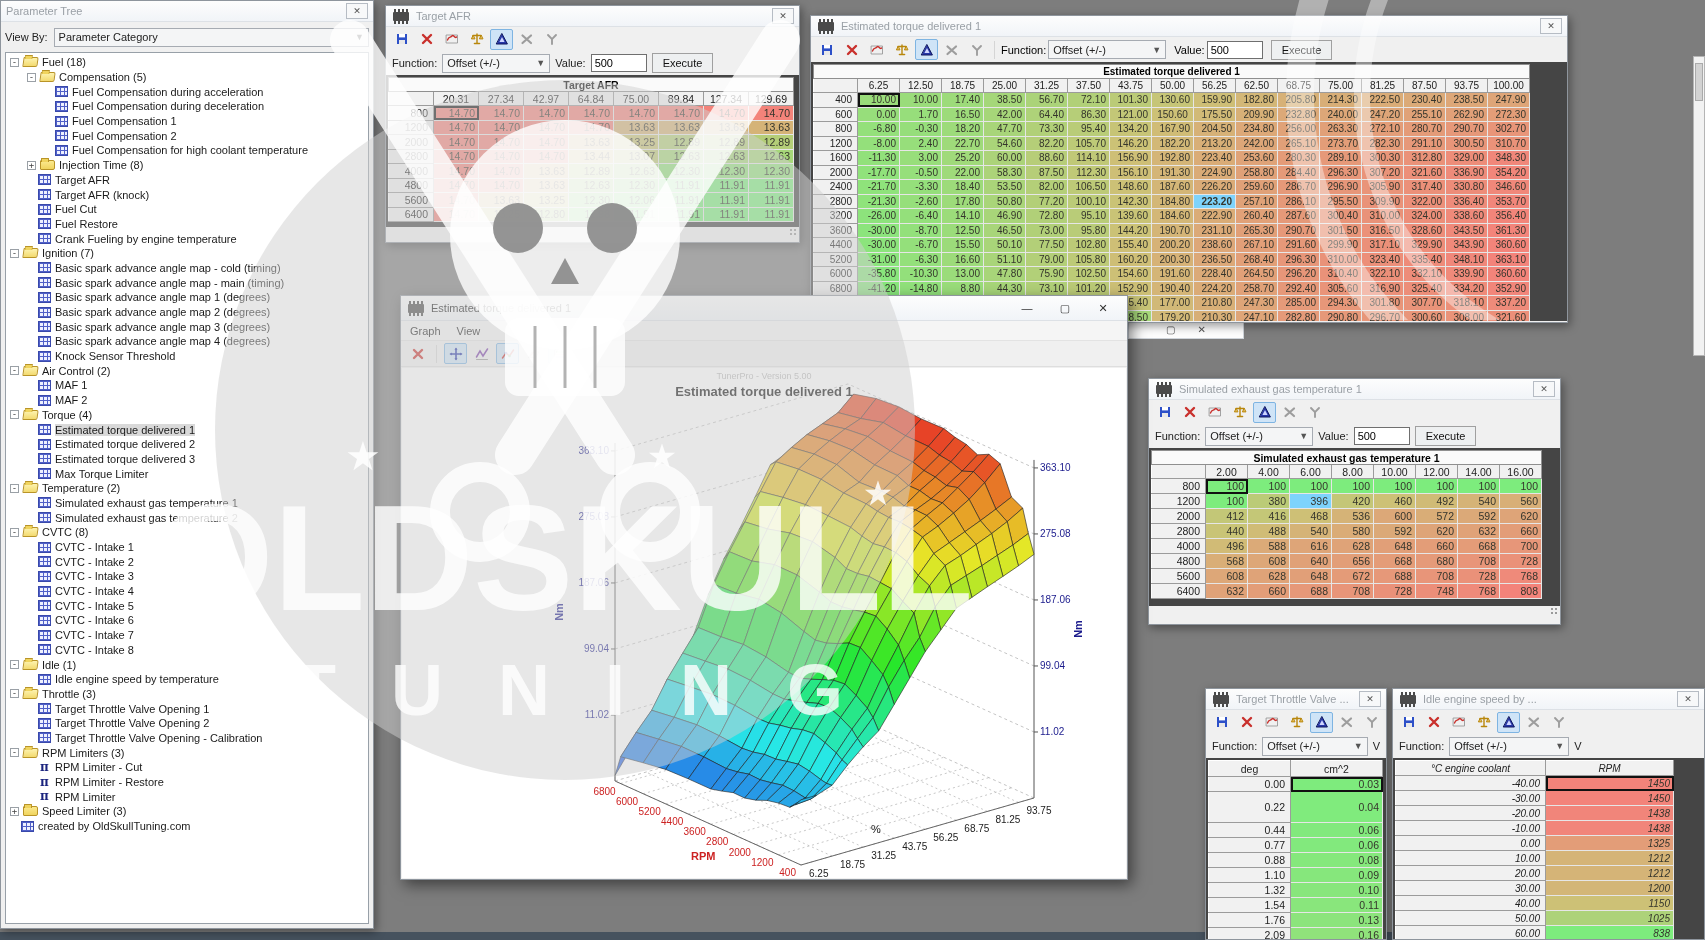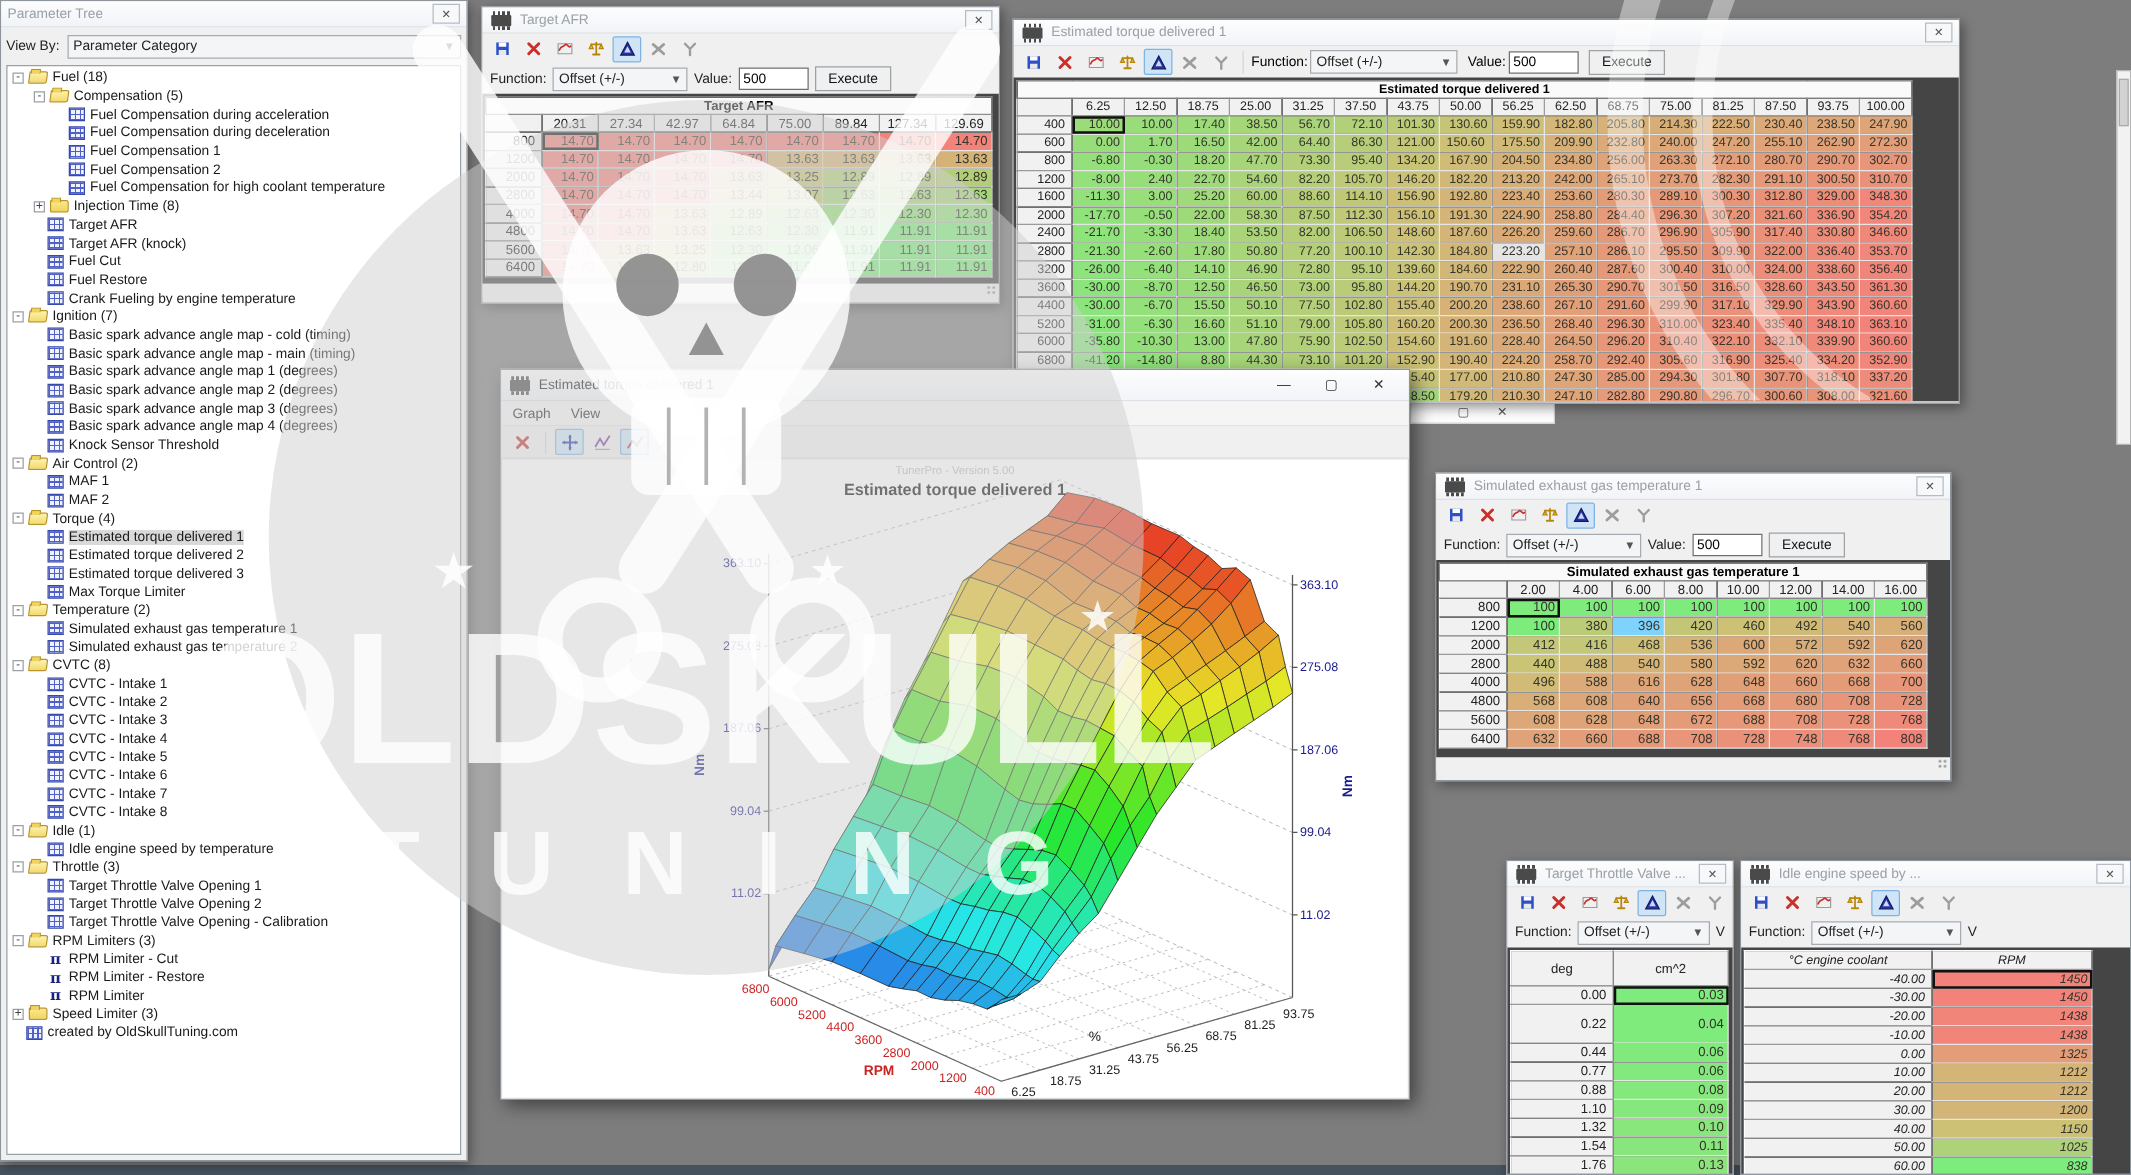--- a/index.html
+++ b/index.html
@@ -815,21 +815,21 @@
               <tr>
                 <td class="rh" style="height: 14.5px;">2800</td>
                 <td style="background: rgb(143, 227, 123);">-21.30</td>
                 <td style="background: rgb(150, 223, 123);">-2.60</td>
                 <td style="background: rgb(157, 219, 122);">17.80</td>
                 <td style="background: rgb(169, 213, 121);">50.80</td>
                 <td style="background: rgb(179, 207, 120);">77.20</td>
                 <td style="background: rgb(187, 203, 120);">100.10</td>
                 <td style="background: rgb(202, 195, 118);">142.30</td>
                 <td style="background: rgb(211, 183, 119);">184.80</td>
-                <td style="background: #e5e5e5;">223.20</td>
+                <td style="background: #7dd3fc; font-weight: bold;">223.20</td>
                 <td style="background: rgb(224, 162, 120);">257.10</td>
                 <td style="background: rgb(229, 153, 121);">286.10</td>
                 <td style="background: rgb(231, 151, 121);">295.50</td>
                 <td style="background: rgb(233, 146, 121);">309.90</td>
                 <td style="background: rgb(236, 143, 121);">322.00</td>
                 <td style="background: rgb(238, 139, 122);">336.40</td>
                 <td style="background: rgb(241, 134, 122);">353.70</td>
               </tr>
               <tr>
                 <td class="rh" style="height: 14.5px;">3200</td>
@@ -1234,21 +1234,21 @@
     <div class="gridpanel" style="height:181px">
       <div>
           <table class="tbl" style="font-size: 10.5px;">
             <colgroup>
               <col style="width: 82px;">
               <col style="width: 92px;">
             </colgroup>
             <tbody>
               <tr>
                 <td class="hd" style="height: 15px;">deg</td>
-                <td class="hd" style="height: 28px;">cm^2</td>
+                <td class="hd" style="height: 16px;">cm^2</td>
               </tr>
               <tr>
                 <td class="rh" style="height: 15px;">0.00</td>
                 <td class="selcell" style="background: rgb(126, 235, 125);">0.03</td>
               </tr>
               <tr>
                 <td class="rh" style="height: 31px;">0.22</td>
                 <td style="background: rgb(128, 235, 125);">0.04</td>
               </tr>
               <tr>

